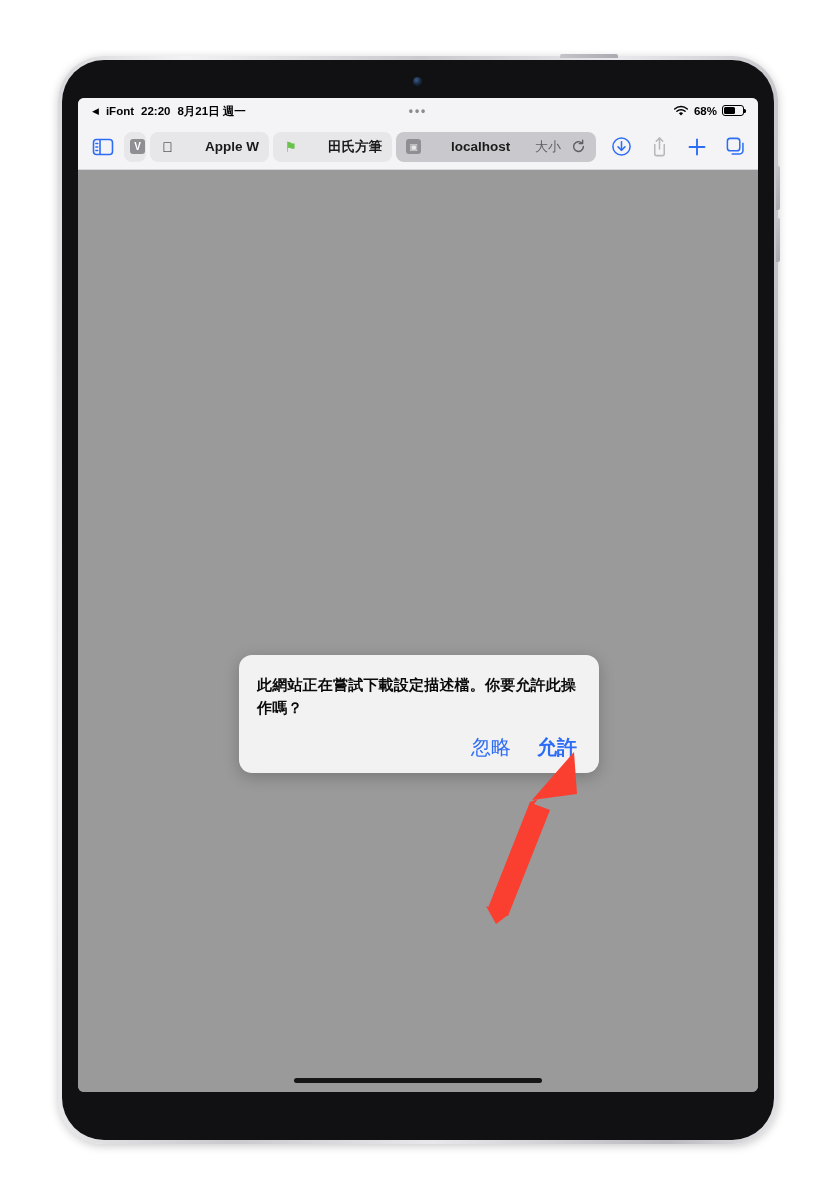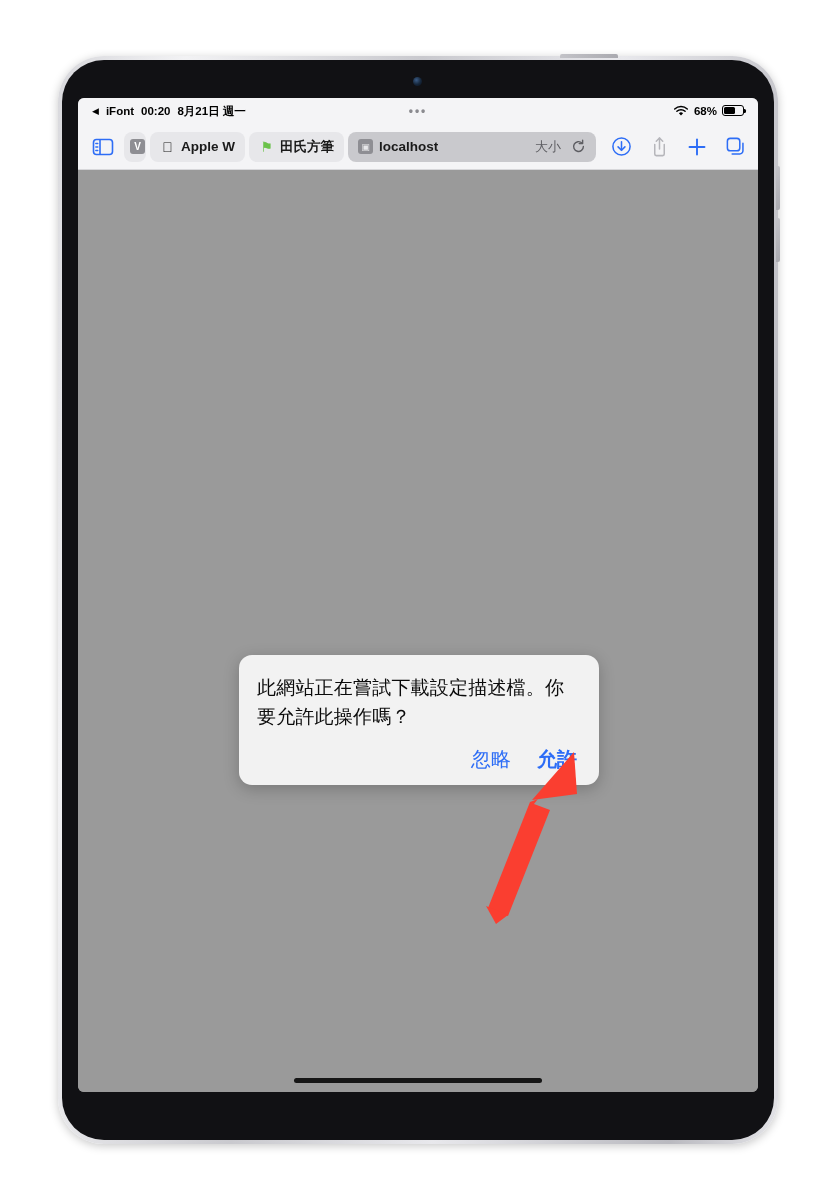--- a/index.html
+++ b/index.html
@@ -200,21 +200,21 @@
   .tab.clipped {
     width: 22px;
     padding: 0 0 0 6px;
     justify-content: flex-start;
   }
   .tab.active {
     background: #c9c9cd;
     flex: 1 1 auto;
     min-width: 0;
   }
-  .tab-label { overflow: hidden; text-overflow: clip; }
+  .tab-label { overflow: hidden; text-overflow: clip; margin-left: 24px; }
   .favicon {
     flex: 0 0 auto;
     width: 15px;
     height: 15px;
     border-radius: 3px;
     display: flex;
     align-items: center;
     justify-content: center;
     font-size: 10px;
     font-weight: bold;
@@ -273,25 +273,26 @@
     left: 161px;
     top: 485px;
     width: 360px;
     border-radius: 13px;
     background: #f2f2f2;
     box-shadow: 0 4px 16px rgba(0,0,0,0.22);
     padding: 18px 18px 12px 18px;
     box-sizing: border-box;
   }
   #dialog-message {
-    font-size: 19px;
+    font-size: 15px;
     line-height: 1.55;
     color: #0b0b0b;
     margin: 0 0 14px 0;
     letter-spacing: 0.2px;
+    font-weight: bold;
   }
   .dialog-actions {
     display: flex;
     justify-content: flex-end;
     align-items: center;
     gap: 26px;
     padding-right: 4px;
   }
   .dialog-button {
     font-size: 20px;
@@ -335,21 +336,21 @@
 <div id="volume-up-button"></div>
 <div id="volume-down-button"></div>
 <div id="front-camera"></div>
 
 <div id="screen">
 
   <div id="status-bar">
     <div class="status-left">
       <span class="back-chevron">◀</span>
       <span>iFont</span>
-      <span>00:20</span>
+      <span>22:20</span>
       <span>8月21日 週一</span>
     </div>
 
     <div class="status-center-dots">•••</div>
 
     <div class="status-right">
       <svg class="wifi-glyph" width="16" height="12" viewBox="0 0 16 12">
         <path d="M8 10.6 L5.9 8.2 a3.2 3.2 0 0 1 4.2 0 Z" fill="#000"></path>
         <path d="M3.9 6.3 a6 6 0 0 1 8.2 0" stroke="#000" stroke-width="1.5" fill="none" stroke-linecap="round"></path>
         <path d="M1.7 4.0 a9.2 9.2 0 0 1 12.6 0" stroke="#000" stroke-width="1.5" fill="none" stroke-linecap="round"></path>

